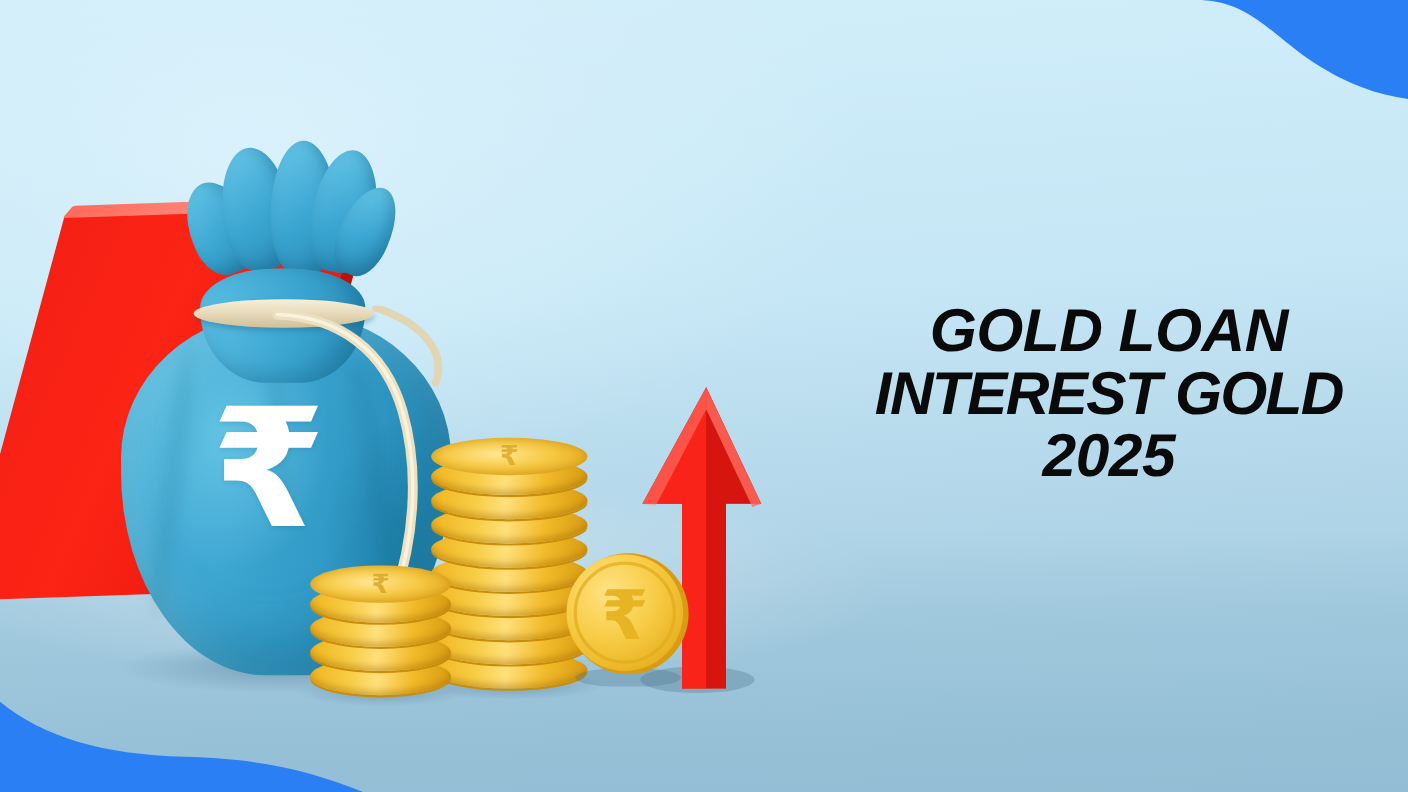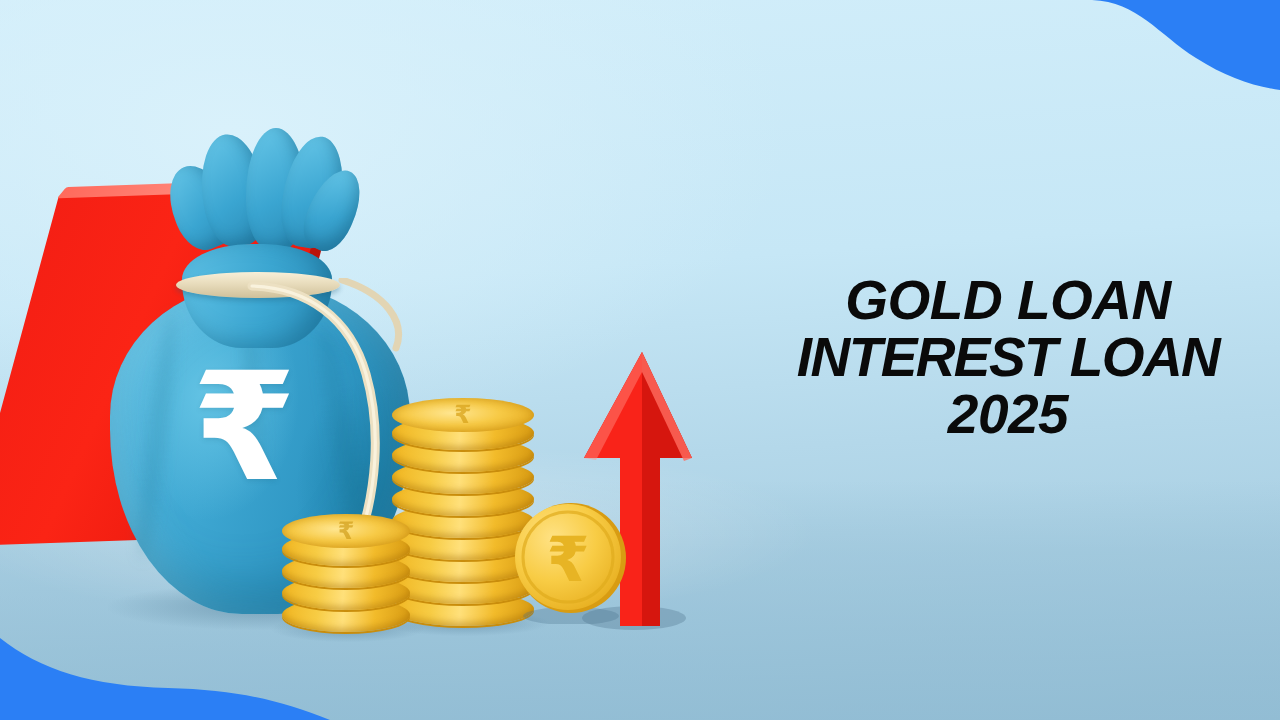--- a/index.html
+++ b/index.html
@@ -268,17 +268,17 @@
           <stop offset="0%" stop-color="#ffe284"></stop>
           <stop offset="52%" stop-color="#f8cc45"></stop>
           <stop offset="100%" stop-color="#e6ad1d"></stop>
         </radialGradient>
       </defs>
     </svg>
   </div>
 
   <div class="headline">
     <span class="ln ln1">GOLD LOAN</span>
-    <span class="ln ln2">INTEREST LOAN</span>
+    <span class="ln ln2">INTEREST GOLD</span>
     <span class="ln ln3">2025</span>
   </div>
 
 </div>
 
 </body></html>

